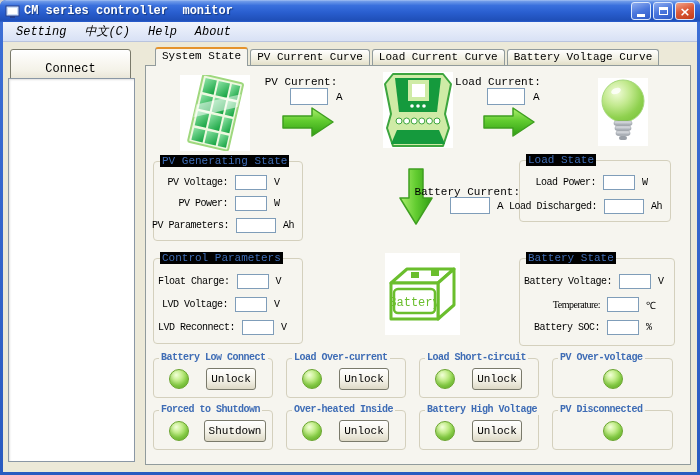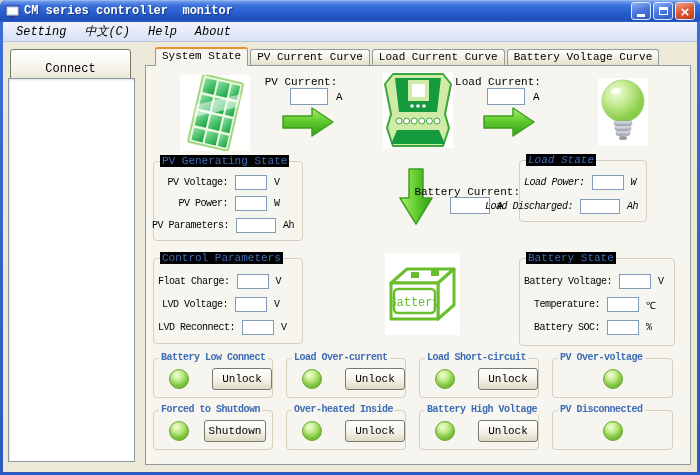--- a/index.html
+++ b/index.html
@@ -74,21 +74,21 @@
   .grow .u { width:20px; font-size:10px; letter-spacing:-0.5px; }
   
   .agroup { position:absolute; width:120px; height:40px; border:1px solid #d4d0bd; border-radius:4px; }
   .atitle { position:absolute; top:-7px; left:5px; padding:0 2px; background:#f6f5ef;
     color:#3e6cb5; font-weight:bold; font-size:10px; letter-spacing:-0.5px; white-space:nowrap; }
   .led { position:absolute; left:15px; top:10px; width:20px; height:20px; border-radius:50%;
     border:1px solid #69a42e;
     background:radial-gradient(circle at 35% 28%, #f2ffd8 0%, #c8ef92 30%, #95d853 60%, #6fbc34 100%);
     box-shadow: inset 0 -3px 4px rgba(70,140,20,.35); }
   .led.center { left:50%; margin-left:-10px; }
-  .abtn { position:absolute; right:0; top:9px; width:60px; height:22px; font-size:11px; }
+  .abtn { position:absolute; right:16px; top:9px; width:50px; height:22px; font-size:11px; }
   .abtn.wide { width:62px; right:6px; }
 </style>
 </head>
 <body>
 
 <div class="window">
 
   <div class="titlebar">
     <svg width="15" height="15" viewBox="0 0 15 15">
       <rect x="1" y="2" width="13" height="10" fill="#cfe0f8" stroke="#28408c"></rect>
@@ -255,21 +255,21 @@
                 <stop offset="1" stop-color="#2f9e12"></stop>
           </linearGradient>
             </defs>
           <polygon points="11,1 25,1 25,30 34,30 18,56 2,30 11,30" fill="url(#adG)" stroke="#3f9f20" stroke-width="1.5" stroke-linejoin="round"></polygon>
         </svg>
       </div>
       <div class="flabel" style="right:170px; top:120px;">Battery Current:</div>
       <input class="tinput" style="left: 304px; top: 131px; width: 40px;" value="">
       <span class="funit" style="left:351px; top:134px;">A</span>
 
-      <div class="group" style="left:373px; top:94px; width:128px; height:62px;font-style:italic;">
+      <div class="group" style="left:373px; top:94px; width:152px; height:62px;">
         <span class="gtitle">Load State</span>
         <div class="grow" style="top:13px;">
           <span class="lbl">Load Power:</span>
           <input value="" style="">
           <span class="u">W</span>
         </div>
         <div class="grow wide" style="top:37px;">
           <span class="lbl">Load Discharged:</span>
           <input value="" style="">
           <span class="u">Ah</span>
@@ -309,21 +309,21 @@
         </svg>
       </div>
 
       <div class="group" style="left:373px; top:192px; width:156px; height:88px;">
         <span class="gtitle">Battery State</span>
         <div class="grow" style="top:14px;">
           <span class="lbl">Battery Voltage:</span>
           <input value="" style="">
           <span class="u">V</span>
         </div>
-        <div class="grow" style="top:37px;">
+        <div class="grow" style="top:37px;font-family:Liberation Serif, serif;">
           <span class="lbl">Temperature:</span>
           <input value="" style="">
           <span class="u">℃</span>
         </div>
         <div class="grow" style="top:60px;">
           <span class="lbl">Battery SOC:</span>
           <input value="" style="">
           <span class="u">%</span>
         </div>
       </div>

